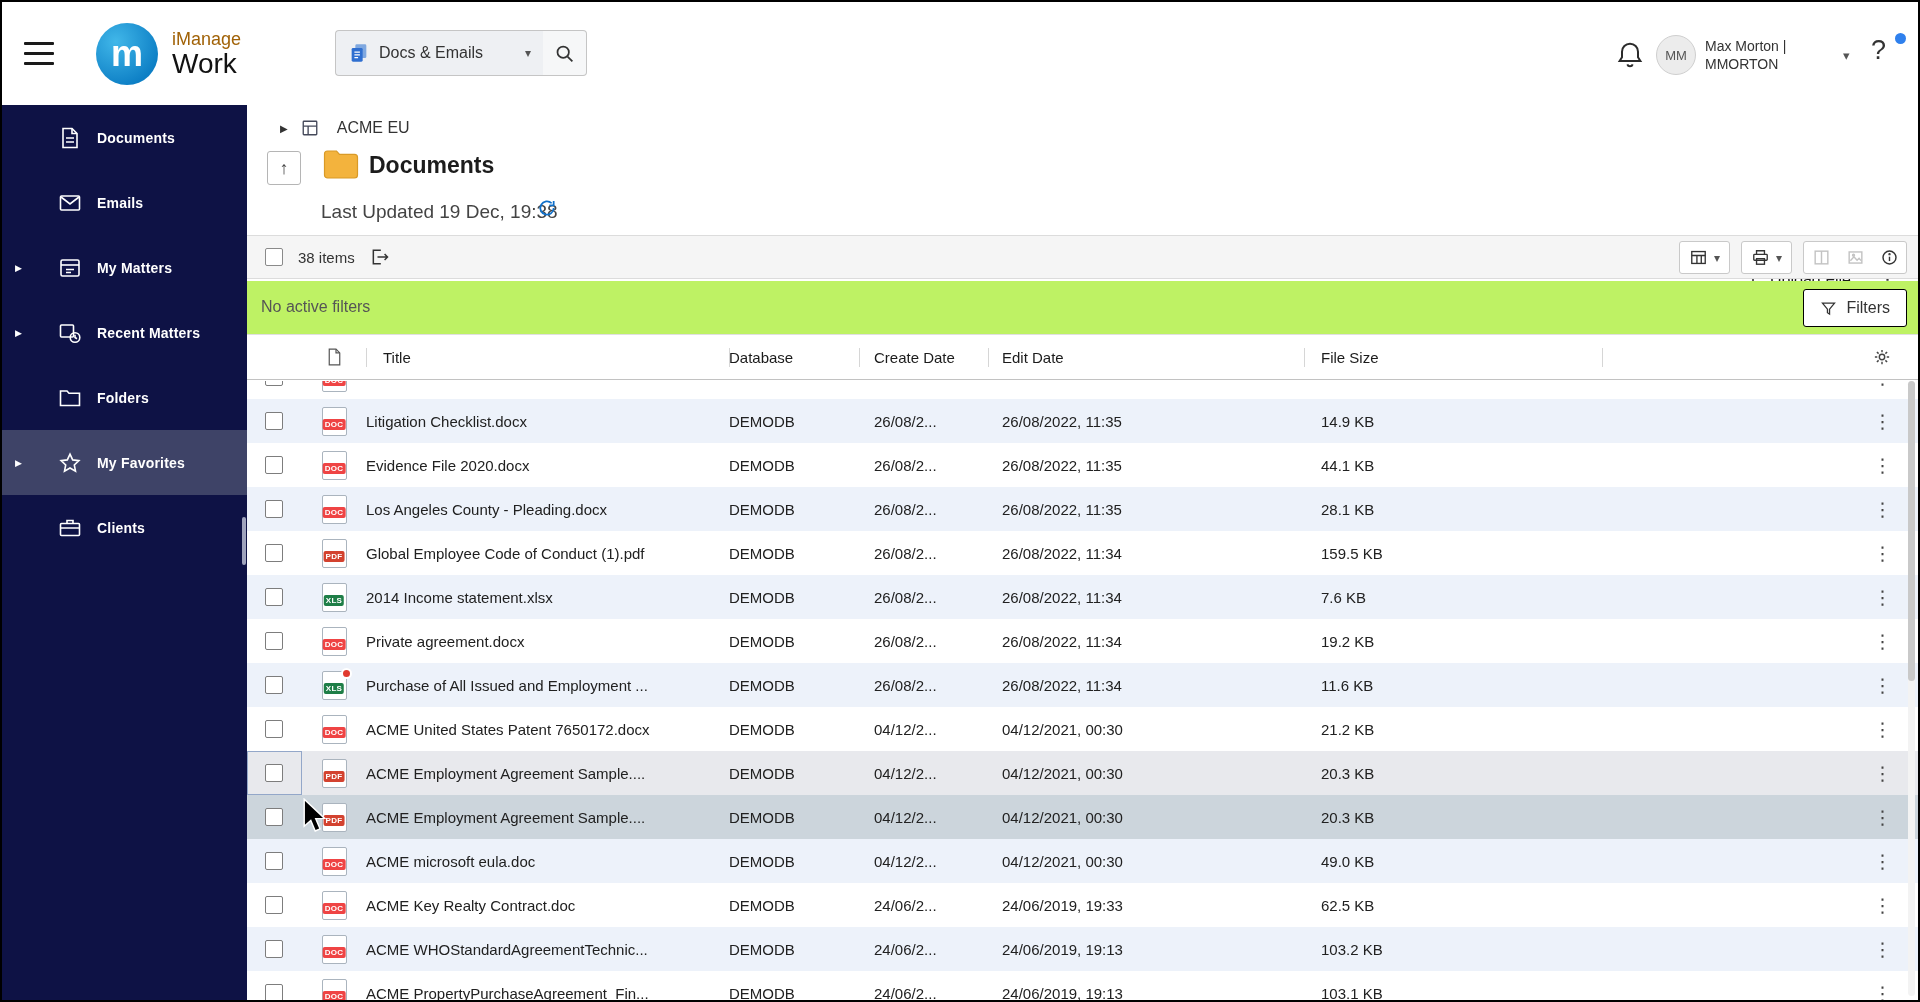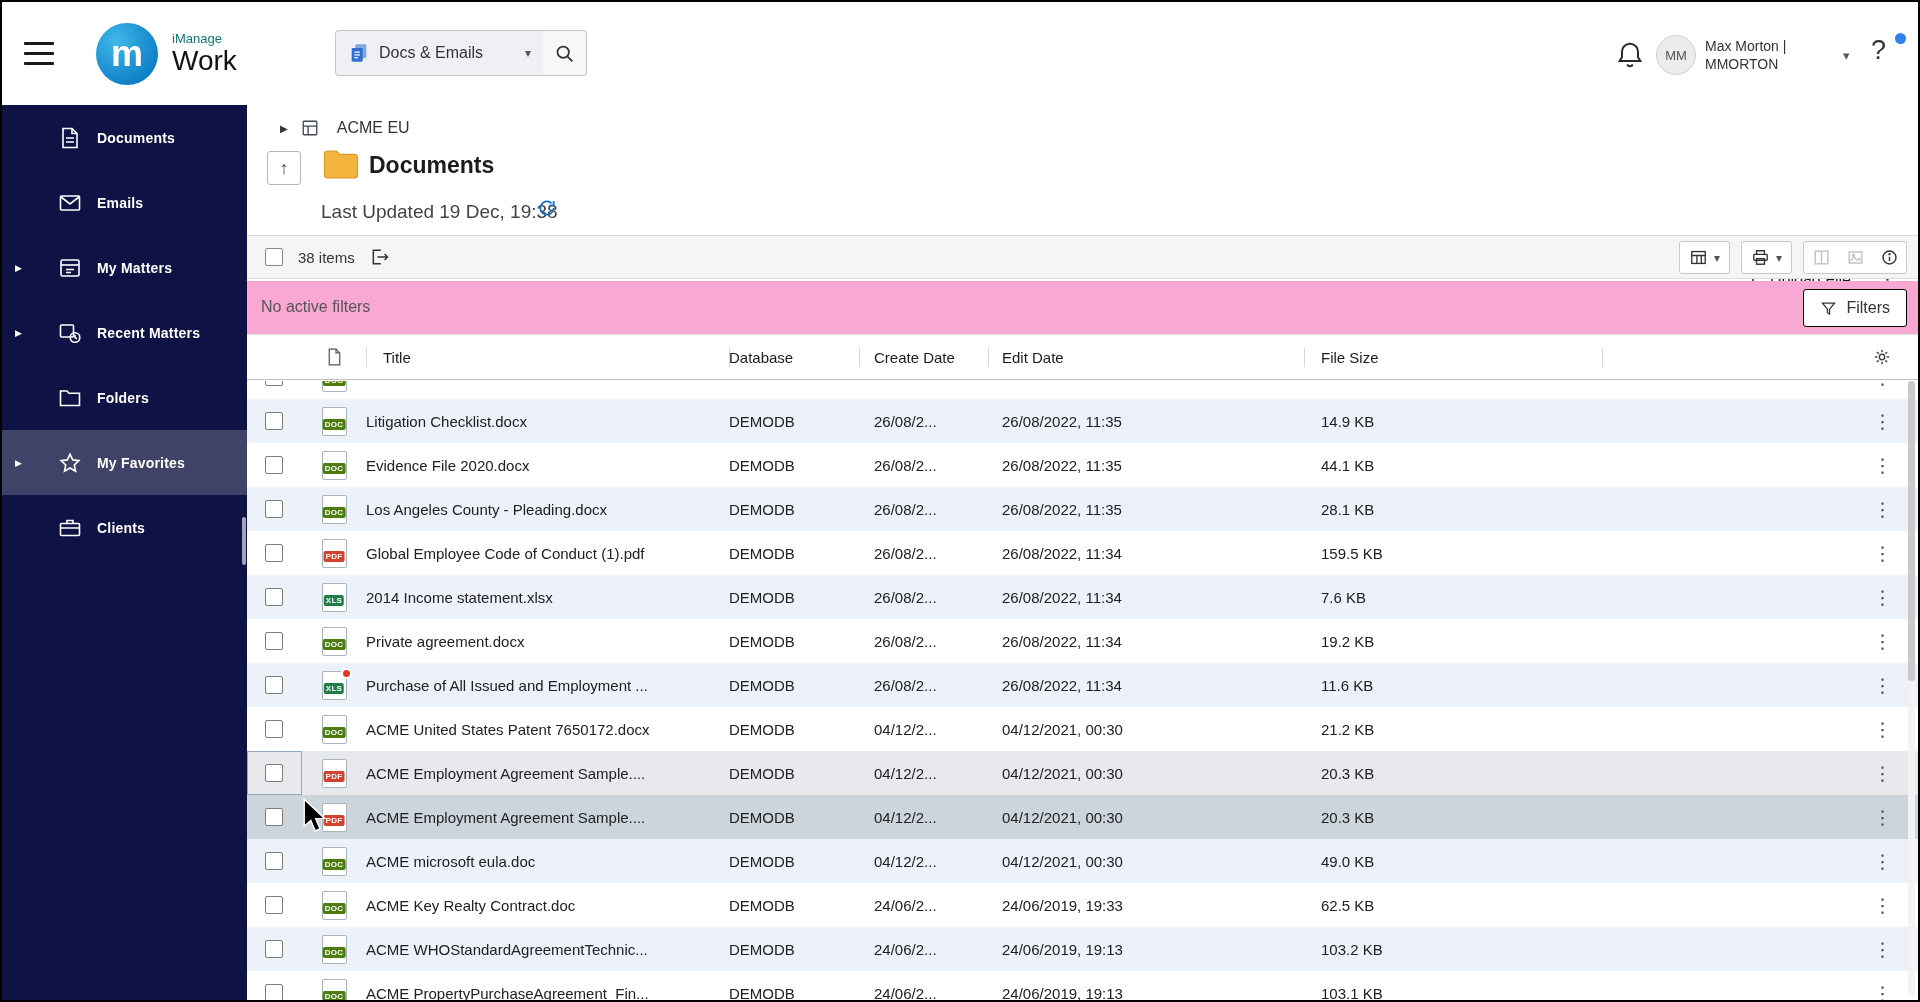--- a/index.html
+++ b/index.html
@@ -11,21 +11,21 @@
     -webkit-font-smoothing:antialiased;
   }
 
   
   .topbar { position:absolute; left:0; top:0; width:1916px; height:103px; background:#fff; z-index:6; }
   .hamburger { position:absolute; left:22px; top:40px; width:30px; height:23px; display:flex; flex-direction:column; justify-content:space-between; cursor:pointer; }
   .hamburger span { height:3px; background:#1a1a1a; border-radius:1px; }
   .logo { position:absolute; left:94px; top:21px; display:flex; align-items:center; cursor:pointer; }
   .logo-blob { width:62px; height:62px; border-radius:50%; background:radial-gradient(circle at 32% 30%, #41b7e9, #0d7fc5 75%); display:flex; align-items:center; justify-content:center; color:#fff; font-size:36px; font-weight:700; }
   .brand { margin-left:14px; line-height:1.05; }
-  .brand .b1 { font-size:13px; color:#0f766e; }
+  .brand .b1 { font-size:18px; color:#a16207; }
   .brand .b2 { font-size:28px; color:#121212; }
 
   .searchbar { position:absolute; left:333px; top:28px; height:46px; display:flex; }
   .scope { width:208px; background:#eef0f3; border:1px solid #c5c5c5; border-right:none; border-radius:4px 0 0 4px; display:flex; align-items:center; gap:9px; padding:0 12px; cursor:pointer; }
   .scope-label { font-size:16px; color:#333; flex:1; }
   .chev { font-size:12px; color:#555; }
   .search-input { width:708px; border:1px solid #c5c5c5; padding:0 14px; font-size:16px; color:#333; background:#fff; outline:none; font-family:"Liberation Sans",sans-serif; }
   .search-input::placeholder { color:#8d8d8d; }
   .search-btn { width:44px; border:1px solid #c5c5c5; border-left:none; background:#f6f7f8; border-radius:0 4px 4px 0; display:flex; align-items:center; justify-content:center; cursor:pointer; }
 
@@ -64,21 +64,21 @@
 
   .items-bar { position:absolute; left:0; top:130px; width:100%; height:44px; background:#f5f5f5; border-top:1px solid #dcdcdc; border-bottom:1px solid #dcdcdc; }
   .items-left { position:absolute; left:18px; top:0; height:100%; display:flex; align-items:center; gap:15px; }
   .cb { width:18px; height:18px; border:1px solid #8a8a8a; border-radius:2px; background:#fff; flex:0 0 18px; }
   .items-count { font-size:15px; color:#333; }
   .items-right { position:absolute; right:11px; top:5px; display:flex; gap:11px; }
   .tb-btn { height:33px; background:#fff; border:1px solid #c9c9c9; border-radius:3px; display:flex; align-items:center; gap:6px; padding:0 9px; cursor:pointer; }
   .tb-group { height:33px; background:#fff; border:1px solid #c9c9c9; border-radius:3px; display:flex; align-items:center; }
   .tb-group .slot { width:34px; display:flex; justify-content:center; cursor:pointer; }
 
-  .filter-bar { position:absolute; left:0; top:176px; width:100%; height:54px; border-bottom:1px solid #e0e0e0; background:#f9a8d4; }
+  .filter-bar { position:absolute; left:0; top:176px; width:100%; height:54px; border-bottom:1px solid #e0e0e0; background:#bef264; }
   .filter-status { position:absolute; left:14px; top:17px; font-size:16px; color:#555; }
   .filters-btn { position:absolute; right:11px; top:8px; height:38px; padding:0 16px; border:1px solid #000000; border-radius:3px; background:#fff; display:flex; align-items:center; gap:9px; font-size:16px; color:#333; cursor:pointer; }
 
   
   .grid-cols { display:grid; grid-template-columns:55px 64px 363px 130px 129px 316px 298px 245px 1fr; }
   .thead { position:absolute; left:0; top:230px; width:100%; height:45px; border-bottom:1px solid #c2c2c2; background:#fff; font-size:15px; color:#1b1b1b; }
   .thead .hcell { position:relative; height:100%; display:flex; align-items:center; }
   .sep::before { content:""; position:absolute; left:0; top:13px; width:1px; height:19px; background:#d6d6d6; }
   .pl-title { padding-left:17px; } .pl-db { } .pl-create { padding-left:15px; }
   .pl-edit { padding-left:14px; } .pl-size { padding-left:17px; }
@@ -92,21 +92,21 @@
   .trow.focused { background:#e8e9ed; }
   .trow.hover { background:#ccd5dc; }
   .trow .cell { display:flex; align-items:center; height:100%; overflow:hidden; white-space:nowrap; }
   .cell-check .cb { margin-left:18px; border-color:#7d7d7d; }
   .trow.focused .cell-check { box-shadow:inset 0 0 0 1px #93a7c9; }
   .cell-icon { justify-content:center; }
   .cell-kebab { justify-content:center; font-size:19px; color:#444; }
 
   .fbadge { position:relative; width:25px; height:29px; background:#fff; border:1px solid #aab4be; border-radius:2px; }
   .fbadge .tag { position:absolute; left:50%; transform:translateX(-50%); bottom:5px; padding:1px 2px; border-radius:2px; color:#fff; font-size:8px; font-weight:700; line-height:9px; letter-spacing:.3px; }
-  .fbadge.doc .tag { background:#4d7c0f; }
+  .fbadge.doc .tag { background:#ef4444; }
   .fbadge.pdf .tag { background:#d3422f; }
   .fbadge.xls .tag { background:#1e7e47; }
   .fdot { position:absolute; top:-4px; right:-6px; width:11px; height:11px; border-radius:50%; background:#e03a2f; border:2px solid #fff; }
 
   .tbl-scroll-track { position:absolute; right:3px; top:276px; bottom:4px; width:7px; background:#f3f3f3; border-radius:4px; }
   .tbl-scroll-thumb { position:absolute; right:0; top:0; width:7px; height:300px; background:#c9c9c9; border-radius:4px; cursor:pointer; }
 
   .cursor { position:absolute; left:300px; top:796px; z-index:50; pointer-events:none; }
 
   .ic { display:block; }

